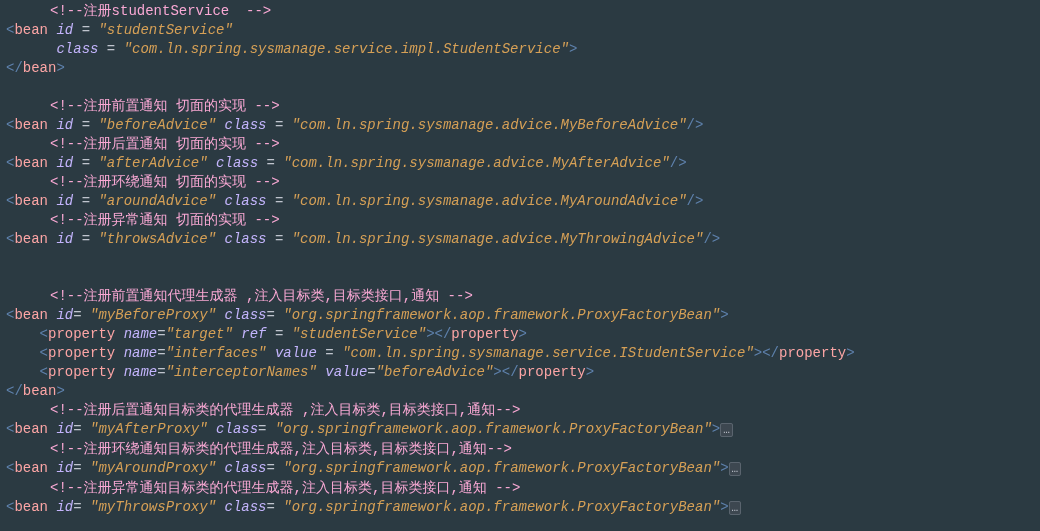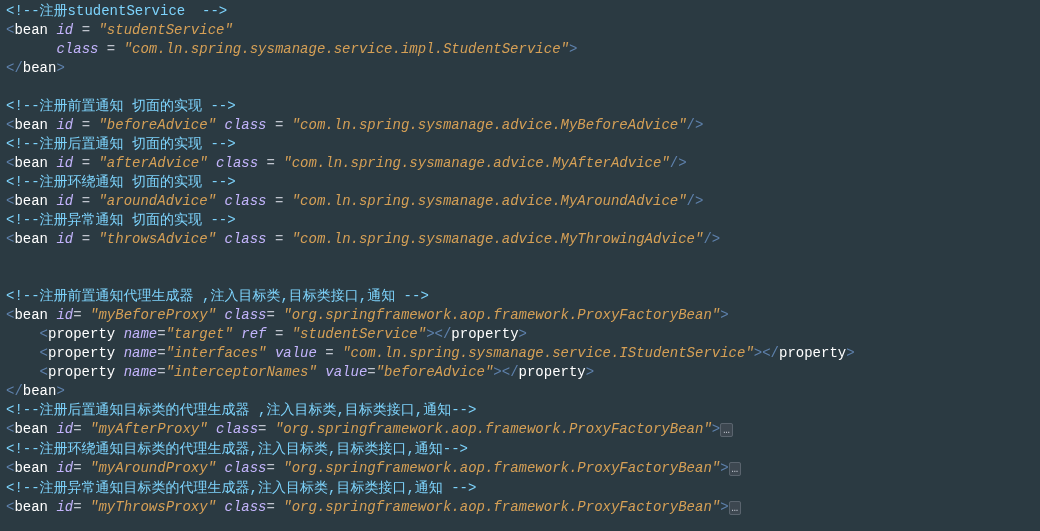--- a/index.html
+++ b/index.html
@@ -12,23 +12,23 @@
   }
   pre.code {
     margin: 0;
     padding: 2px 6px;
     font-family: Consolas, "Courier New", monospace;
     font-size: 14px;
     line-height: 19px;
     color: #c0c5ce;
     white-space: pre;
   }
-  .cm  { color: #7dd3fc; font-style: normal; }   
+  .cm  { color: #f9a8d4; font-style: normal; margin-left: 44px; }   
   .br  { color: #5e81ac; }                        
-  .tg  { color: #ffffff; }                        
+  .tg  { color: #fca5a5; }                        
   .an  { color: #c4b5fd; font-style: italic; }    
   .eq  { color: #c0c5ce; }                        
   .av  { color: #d6a056; font-style: italic; }    
   .fold{ color: #c0c5ce; background:#3d4750; border:1px solid #5a646e; border-radius:2px; font-size:11px; padding:0 2px; }
 </style>
 </head>
 <body>
 
 <pre class="code"><span class="cm">&lt;!--注册studentService  --&gt;</span>
 <span class="br">&lt;</span><span class="tg">bean</span> <span class="an">id</span> <span class="eq">=</span> <span class="av">"studentService"</span>

